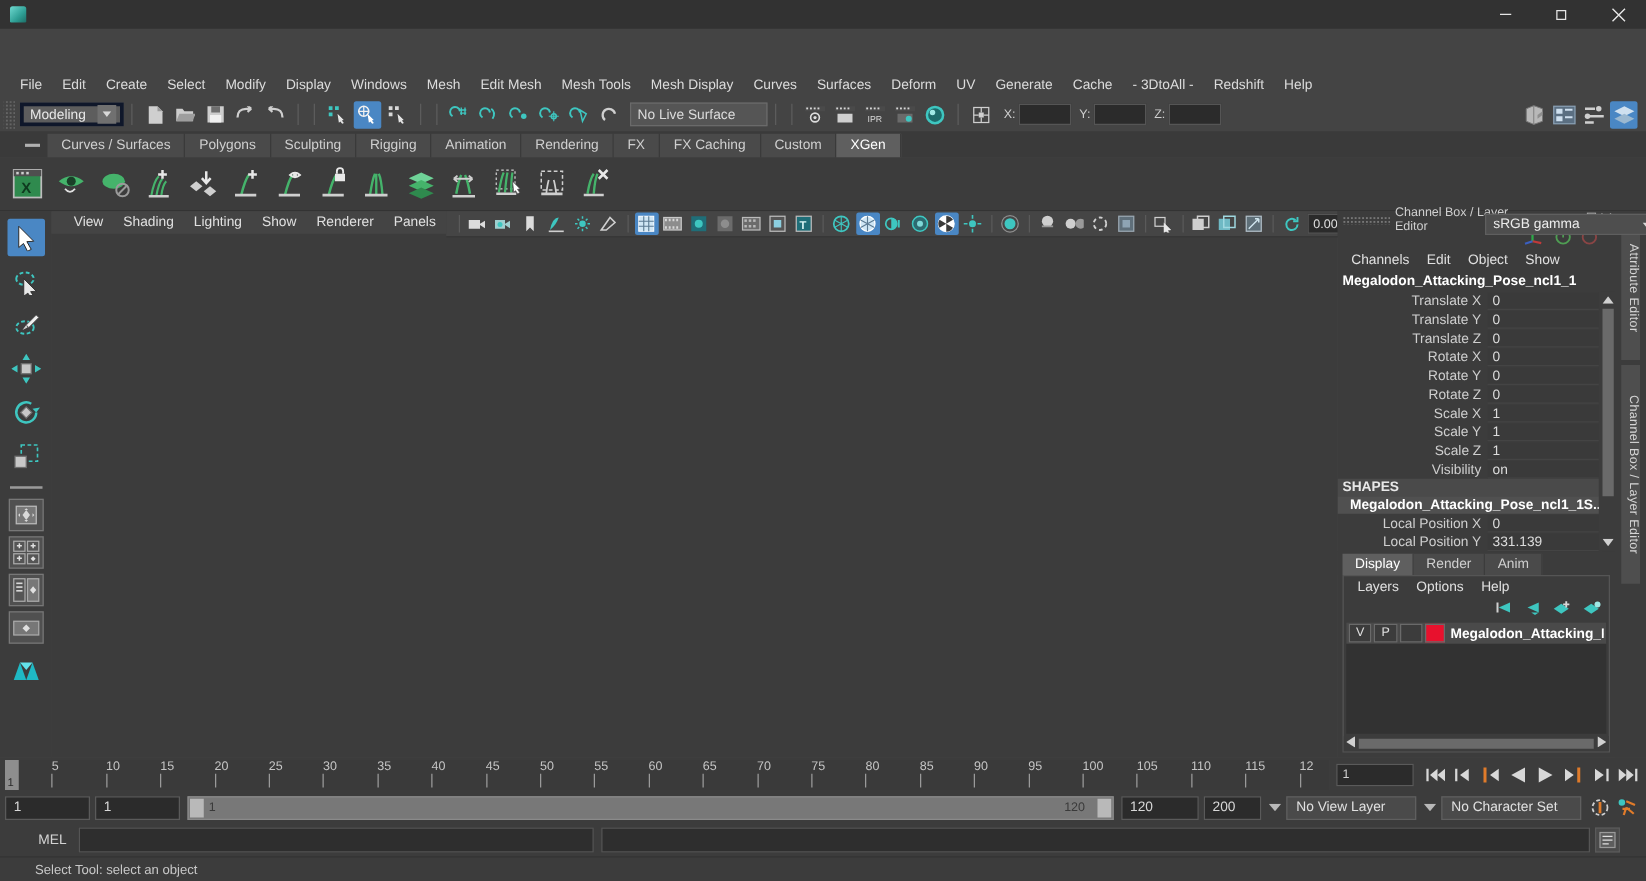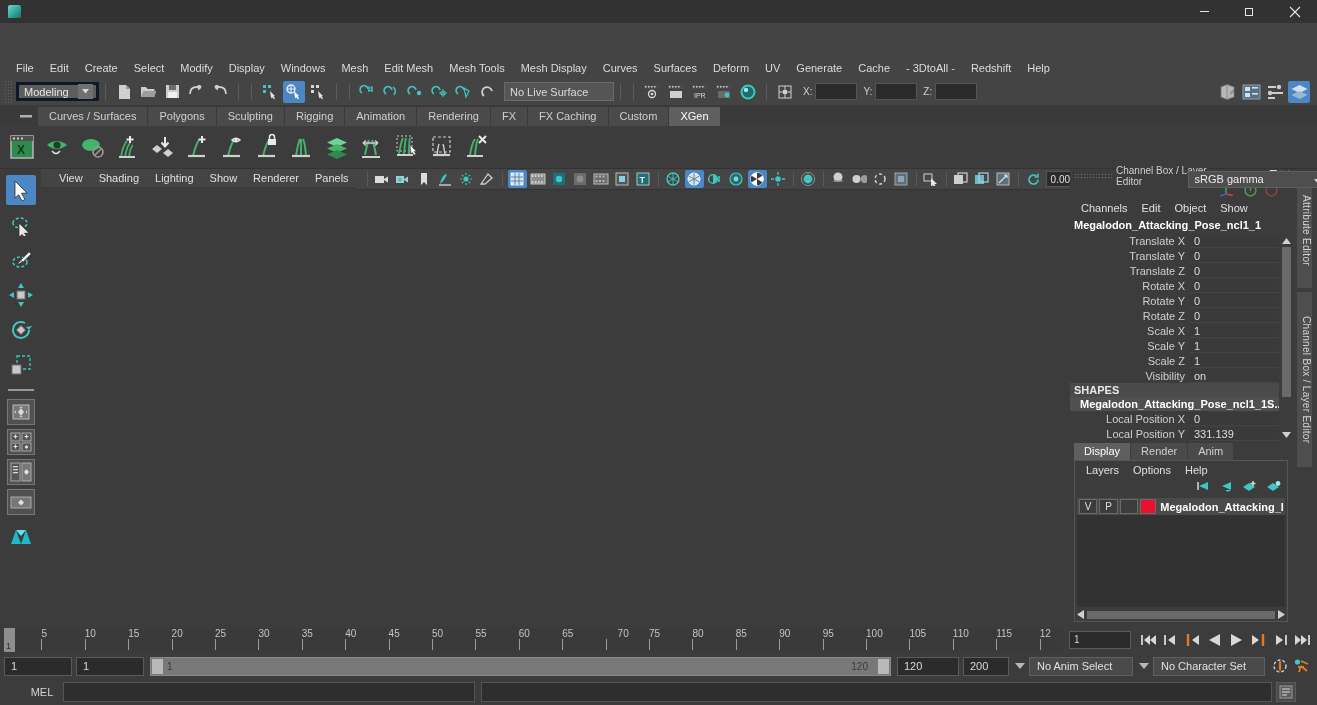--- a/index.html
+++ b/index.html
@@ -1305,21 +1305,21 @@
             <div class="tick-lbl" style="left: calc(36.8852% - 6px);">45</div>
             <div class="tick-mark" style="left: calc(36.8852% - 6px);"></div>
             <div class="tick-lbl" style="left: calc(40.9836% - 6px);">50</div>
             <div class="tick-mark" style="left: calc(40.9836% - 6px);"></div>
             <div class="tick-lbl" style="left: calc(45.082% - 6px);">55</div>
             <div class="tick-mark" style="left: calc(45.082% - 6px);"></div>
             <div class="tick-lbl" style="left: calc(49.1803% - 6px);">60</div>
             <div class="tick-mark" style="left: calc(49.1803% - 6px);"></div>
             <div class="tick-lbl" style="left: calc(53.2787% - 6px);">65</div>
             <div class="tick-mark" style="left: calc(53.2787% - 6px);"></div>
-            <div class="tick-lbl" style="left: calc(57.377% - 6px); margin-left: 12px;">70</div>
+            <div class="tick-lbl" style="left: calc(57.377% - 6px);">70</div>
             <div class="tick-mark" style="left: calc(57.377% - 6px);"></div>
             <div class="tick-lbl" style="left: calc(61.4754% - 6px);">75</div>
             <div class="tick-mark" style="left: calc(61.4754% - 6px);"></div>
             <div class="tick-lbl" style="left: calc(65.5738% - 6px);">80</div>
             <div class="tick-mark" style="left: calc(65.5738% - 6px);"></div>
             <div class="tick-lbl" style="left: calc(69.6721% - 6px);">85</div>
             <div class="tick-mark" style="left: calc(69.6721% - 6px);"></div>
             <div class="tick-lbl" style="left: calc(73.7705% - 6px);">90</div>
             <div class="tick-mark" style="left: calc(73.7705% - 6px);"></div>
             <div class="tick-lbl" style="left: calc(77.8689% - 6px);">95</div>
@@ -1407,21 +1407,21 @@
       </div>
       <div class="rfield" style="width:46px;">
         <span>200</span>
       </div>
       <div class="dd-arrow">
         <svg width="10" height="6">
             <path d="M0 0 L10 0 L5 6z" fill="#b8b8b8"></path>
           </svg>
       </div>
       <div class="combo" style="width:104px;">
-        <span>No Anim Select</span>
+        <span>No View Layer</span>
       </div>
       <div class="dd-arrow">
         <svg width="10" height="6">
             <path d="M0 0 L10 0 L5 6z" fill="#b8b8b8"></path>
           </svg>
       </div>
       <div class="combo" style="width:112px;">
         <span>No Character Set</span>
       </div>
       <div class="pbtn">
@@ -1444,13 +1444,16 @@
       <div class="mel-in mel-right" style="margin-left:6px;"></div>
       <div class="mel-btn">
         <svg width="14" height="14">
             <rect x="1" y="1" width="12" height="12" fill="#5d5d5d" stroke="#9a9a9a"></rect>
             <path d="M3 4 h8 M3 7 h8 M3 10 h5" stroke="#e0e0e0" stroke-width="1"></path>
           </svg>
       </div>
     </div>
   </div>
 
+  <div class="helpline">
+    <span>Select Tool: select an object</span>
+  </div>
 </div>
 
 </body></html>

